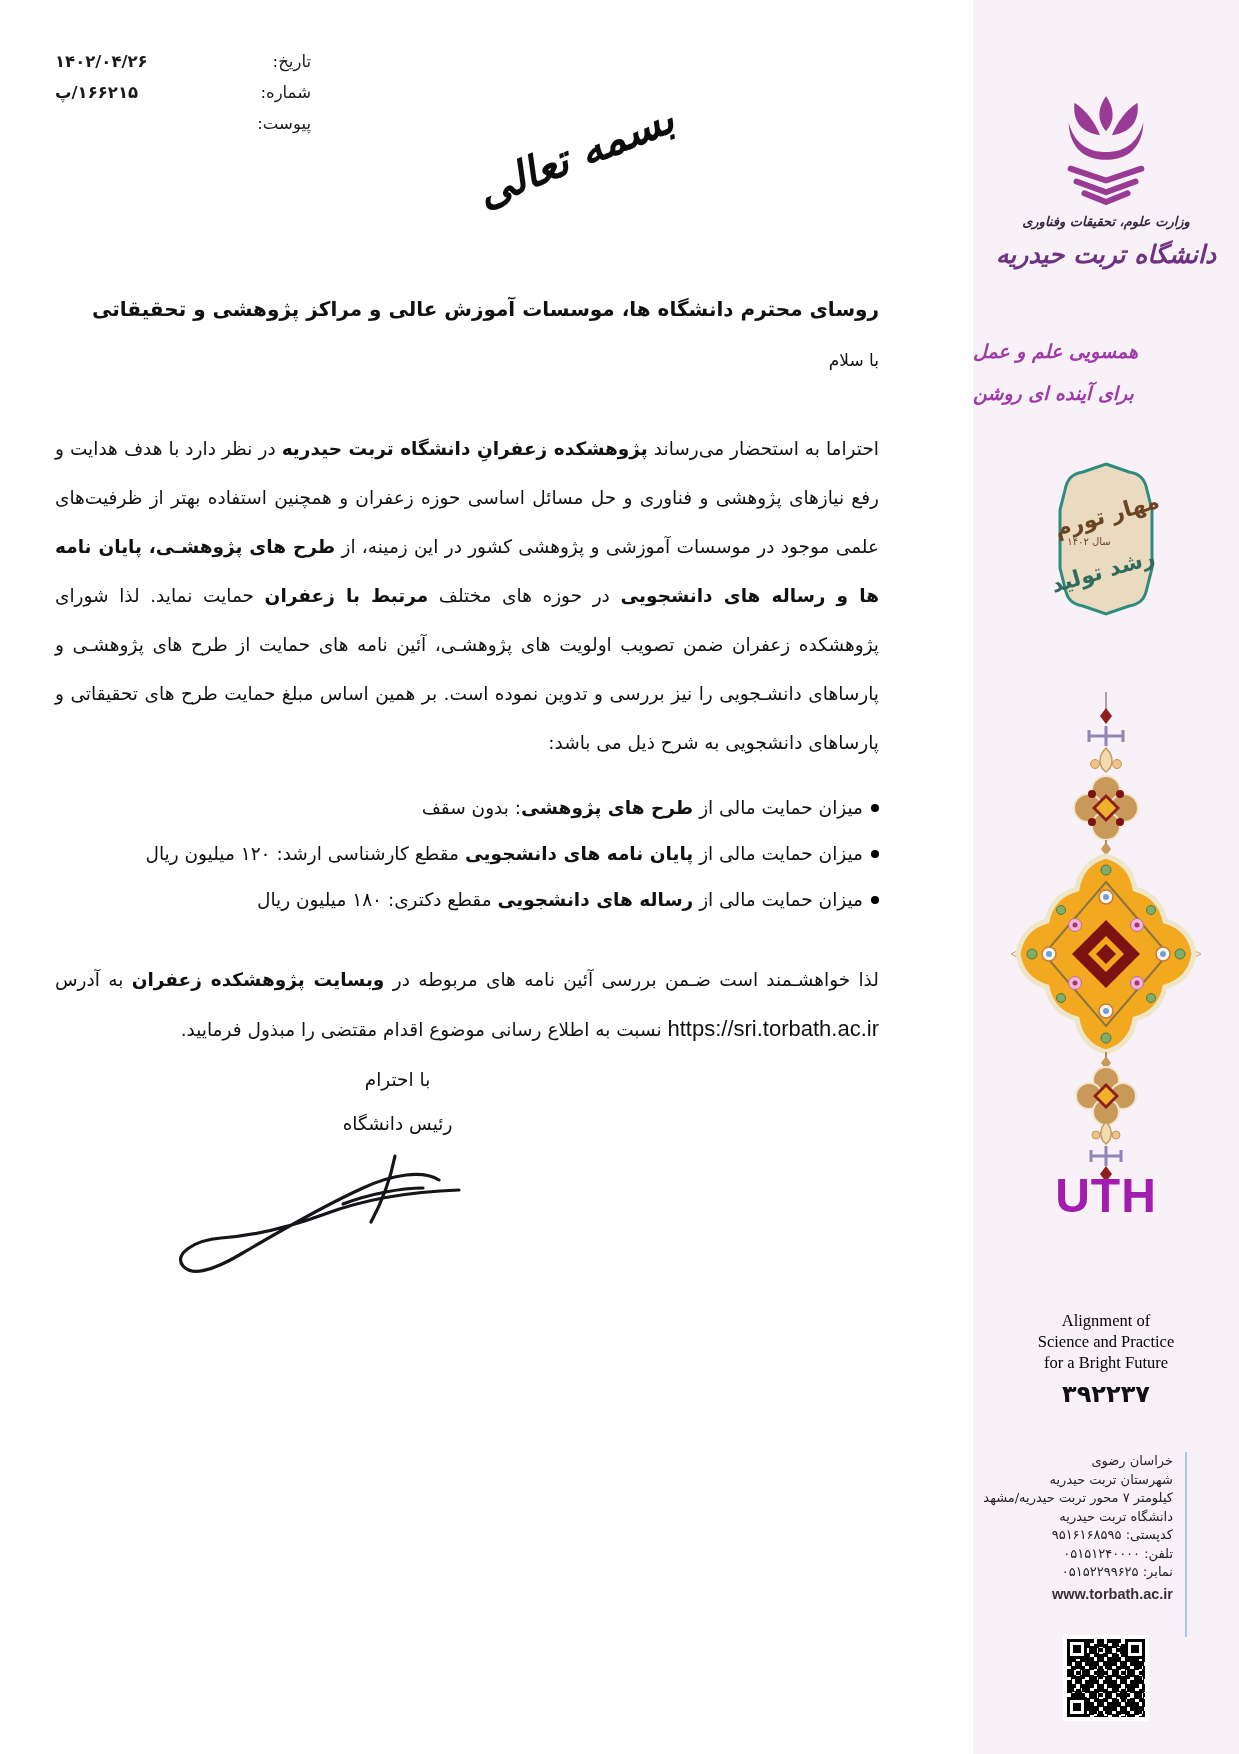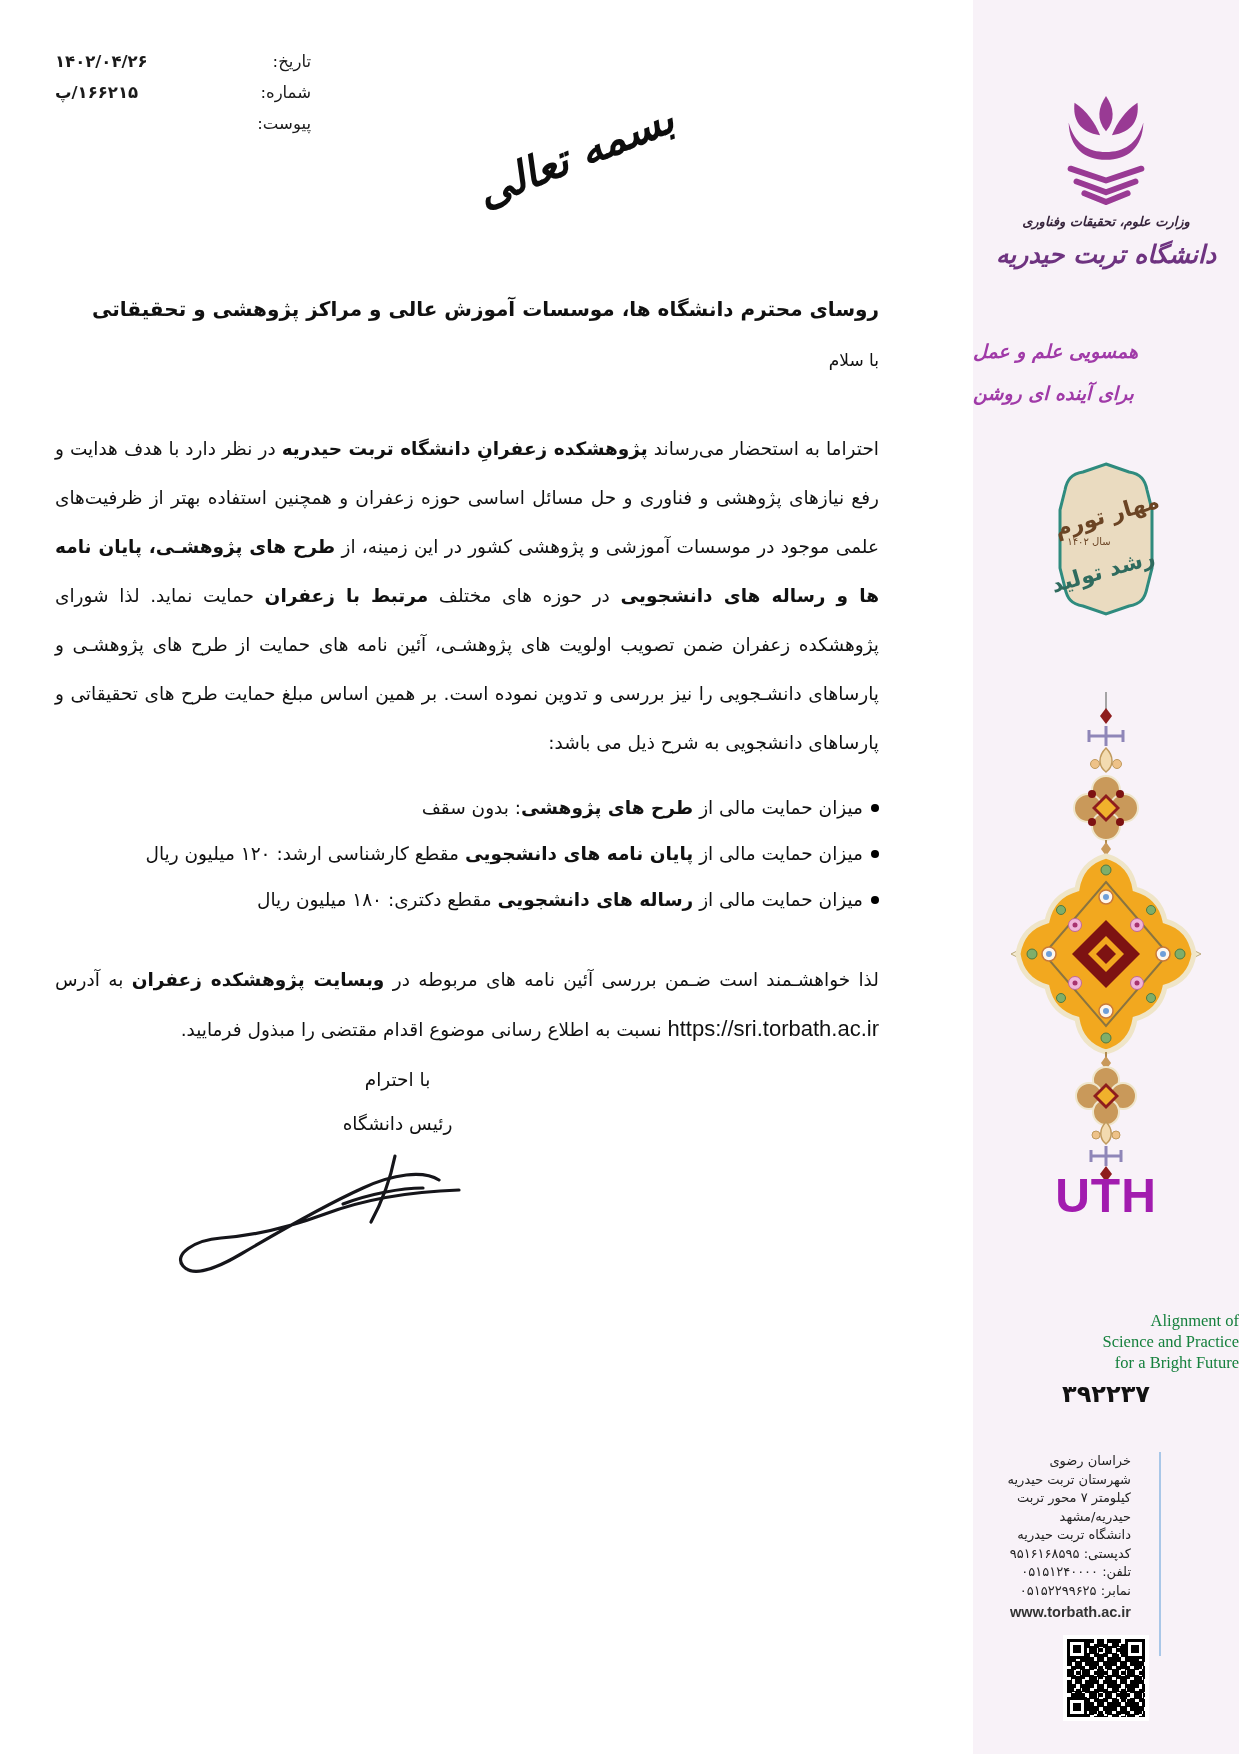--- a/index.html
+++ b/index.html
@@ -40,25 +40,25 @@
   .ministry{position:absolute;top:214px;width:100%;text-align:center;font-size:13px;
             color:#37253c;font-weight:bold;font-style:italic;direction:rtl}
   .university{position:absolute;top:240px;width:100%;text-align:center;font-size:25px;
               color:#6e3380;font-weight:bold;font-style:italic;direction:rtl}
   .slogan-fa{position:absolute;top:330px;width:100%;text-align:left;font-size:19px;
              color:#a03aa8;font-weight:bold;font-style:italic;direction:rtl;line-height:42px}
   .badge{position:absolute;top:460px;left:50%;transform:translateX(-50%)}
   .ornament{position:absolute;top:692px;left:50%;transform:translateX(-50%)}
   .uth{position:absolute;top:1168px;width:100%;text-align:center;font-size:48px;font-weight:bold;
        color:#a21caf;font-family:"Liberation Sans",sans-serif;letter-spacing:1px}
-  .slogan-en{position:absolute;top:1310px;width:100%;text-align:right;
-             font-family:"Liberation Serif",serif;font-size:16.5px;color:#15803d;line-height:21px}
+  .slogan-en{position:absolute;top:1310px;width:100%;text-align:center;
+             font-family:"Liberation Serif",serif;font-size:16.5px;color:#000000;line-height:21px}
   .code{position:absolute;top:1380px;width:100%;text-align:center;font-size:24px;font-weight:bold;color:#111}
-  .address{position:absolute;top:1452px;right:78px;direction:rtl;text-align:right;
-           border-right:2px solid #a9c7e8;padding-right:28px;padding-bottom:34px;
+  .address{position:absolute;top:1452px;right:52px;direction:rtl;text-align:right;
+           border-right:2px solid #a9c7e8;padding-right:12px;padding-bottom:34px;
            font-size:13px;line-height:18.5px;color:#222}
   .address .latin{font-family:"Liberation Sans",sans-serif;font-weight:bold;font-size:14.5px;color:#333;margin-top:3px;direction:ltr}
 
   .qr{position:absolute;top:1635px;left:50%;transform:translateX(-50%);
       width:86px;height:86px;background:#fff;padding:4px;box-sizing:border-box}
   .qr-noise{width:100%;height:100%;position:relative;
     background-color:#fff;
     background-image:
       repeating-conic-gradient(#000 0% 25%, transparent 0% 50%),
       repeating-conic-gradient(from 90deg, #000 0% 25%, transparent 0% 50%);

